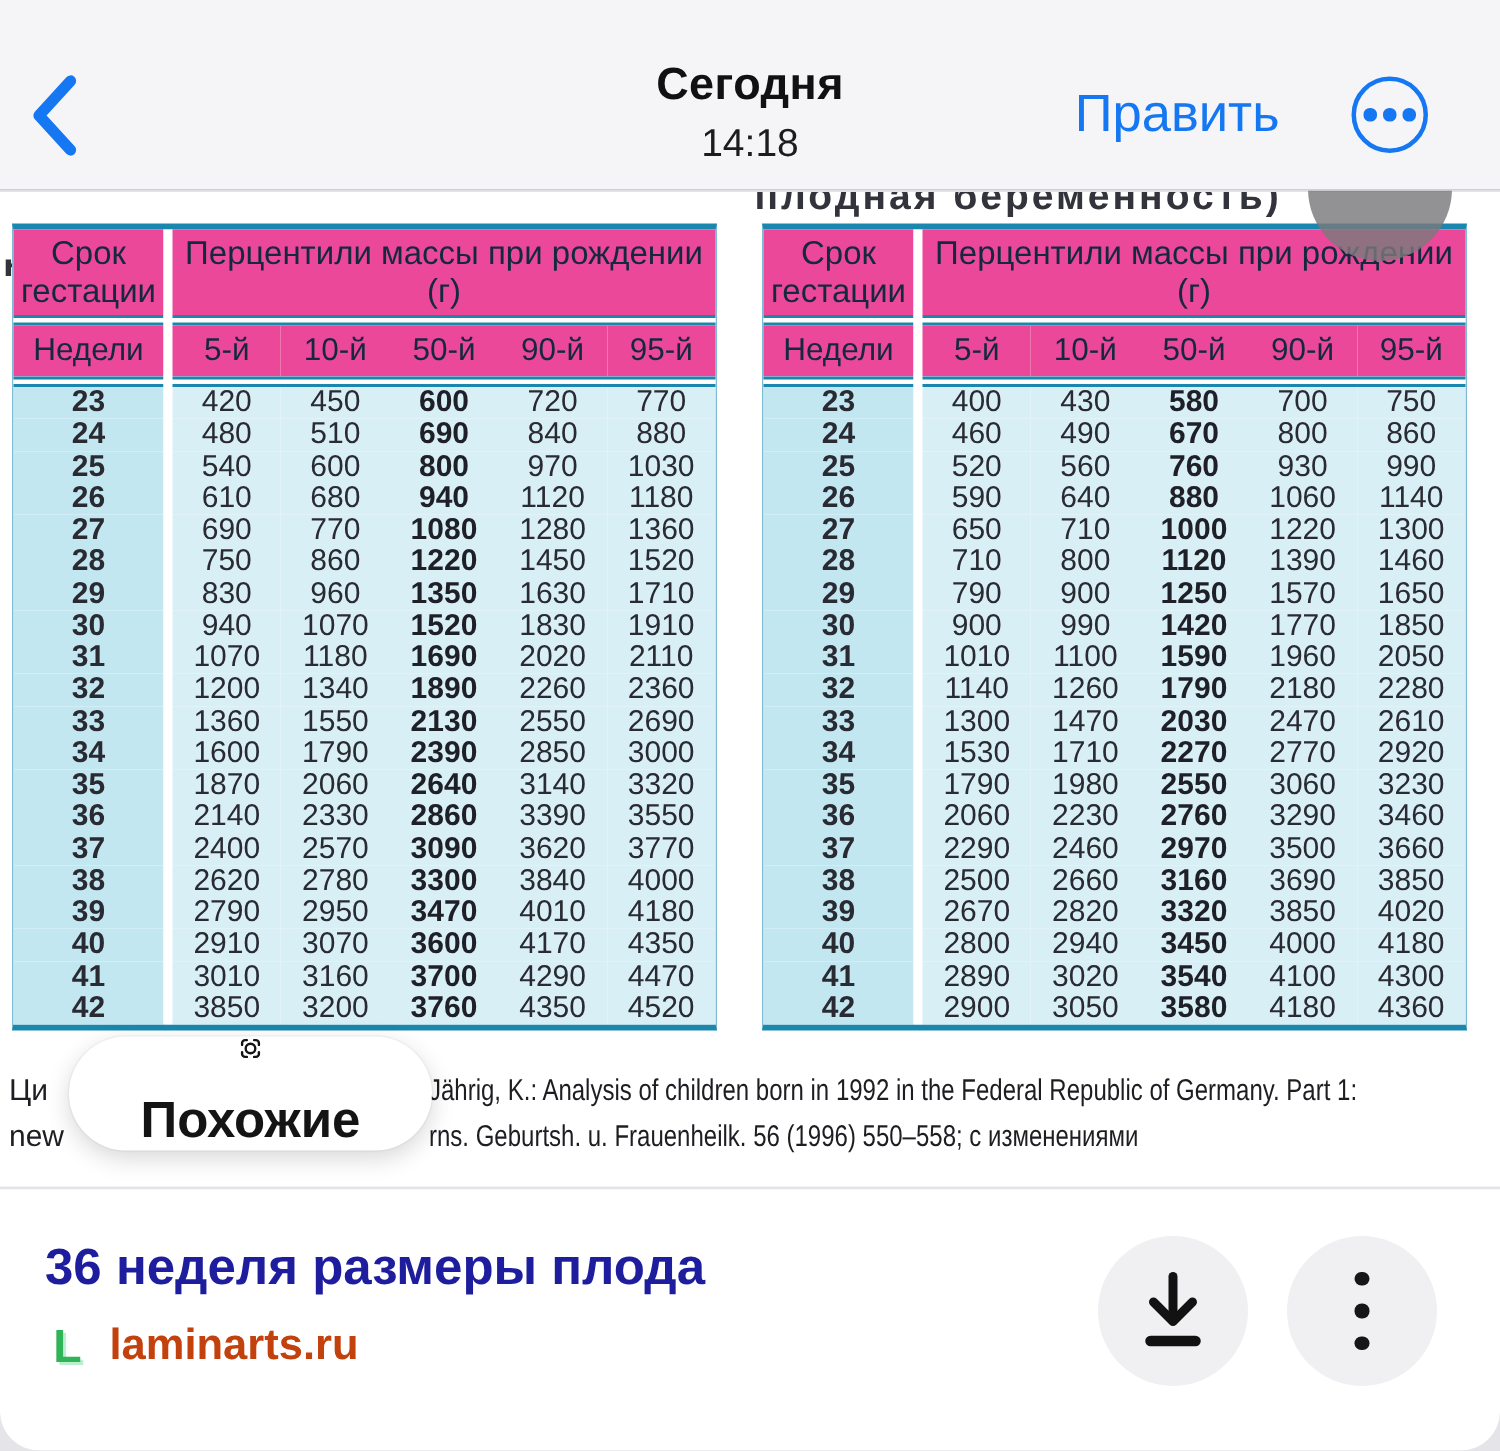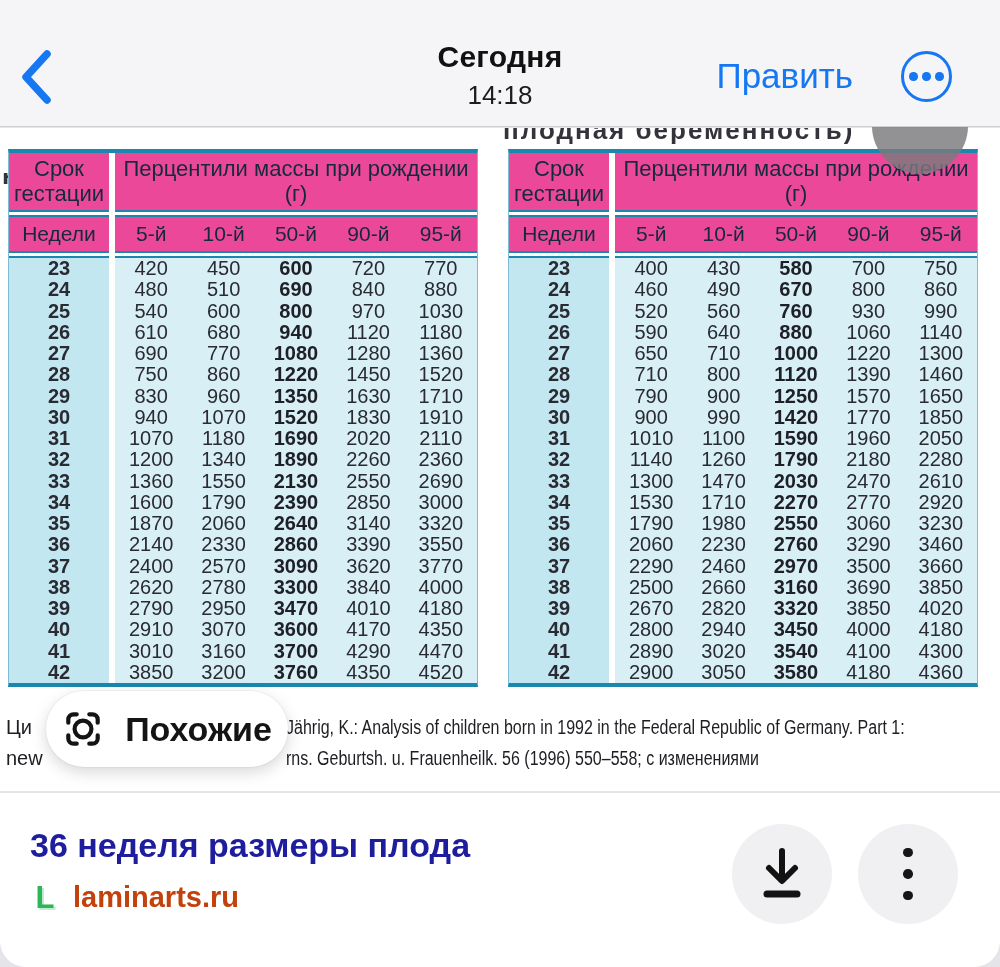--- a/index.html
+++ b/index.html
@@ -71,21 +71,21 @@
   .c1l { left:6px;  top:588px; }
   .c1r { left:286px; top:588px; }
   .c2l { left:6px;  top:619px; }
   .c2r { left:286px; top:619px; }
 
   
   .similar-pill {
     position:absolute; left:46px; top:563px; width:242px; height:76px;
     background:#fff; border-radius:38px; z-index:8;
     box-shadow:0 5px 16px rgba(0,0,0,.16), 0 0 0 1px rgba(0,0,0,.03);
-    display:flex; align-items:center; justify-content:center; gap:21px; cursor:pointer;
+    display:flex; align-items:center; justify-content:center; gap:21px; cursor:pointer;flex-direction:column;
   }
   .similar-pill .lbl { font-size:34px; font-weight:700; color:#141414; }
 
   
   .bottom-card {
     position:absolute; left:0; top:792px; width:1000px; height:175px;
     background:#fff; border-top:1px solid #e2e2e7; border-radius:0 0 26px 26px; z-index:20;text-align:right;
   }
   .result-title {
     position:absolute; left:30px; top:33px;

